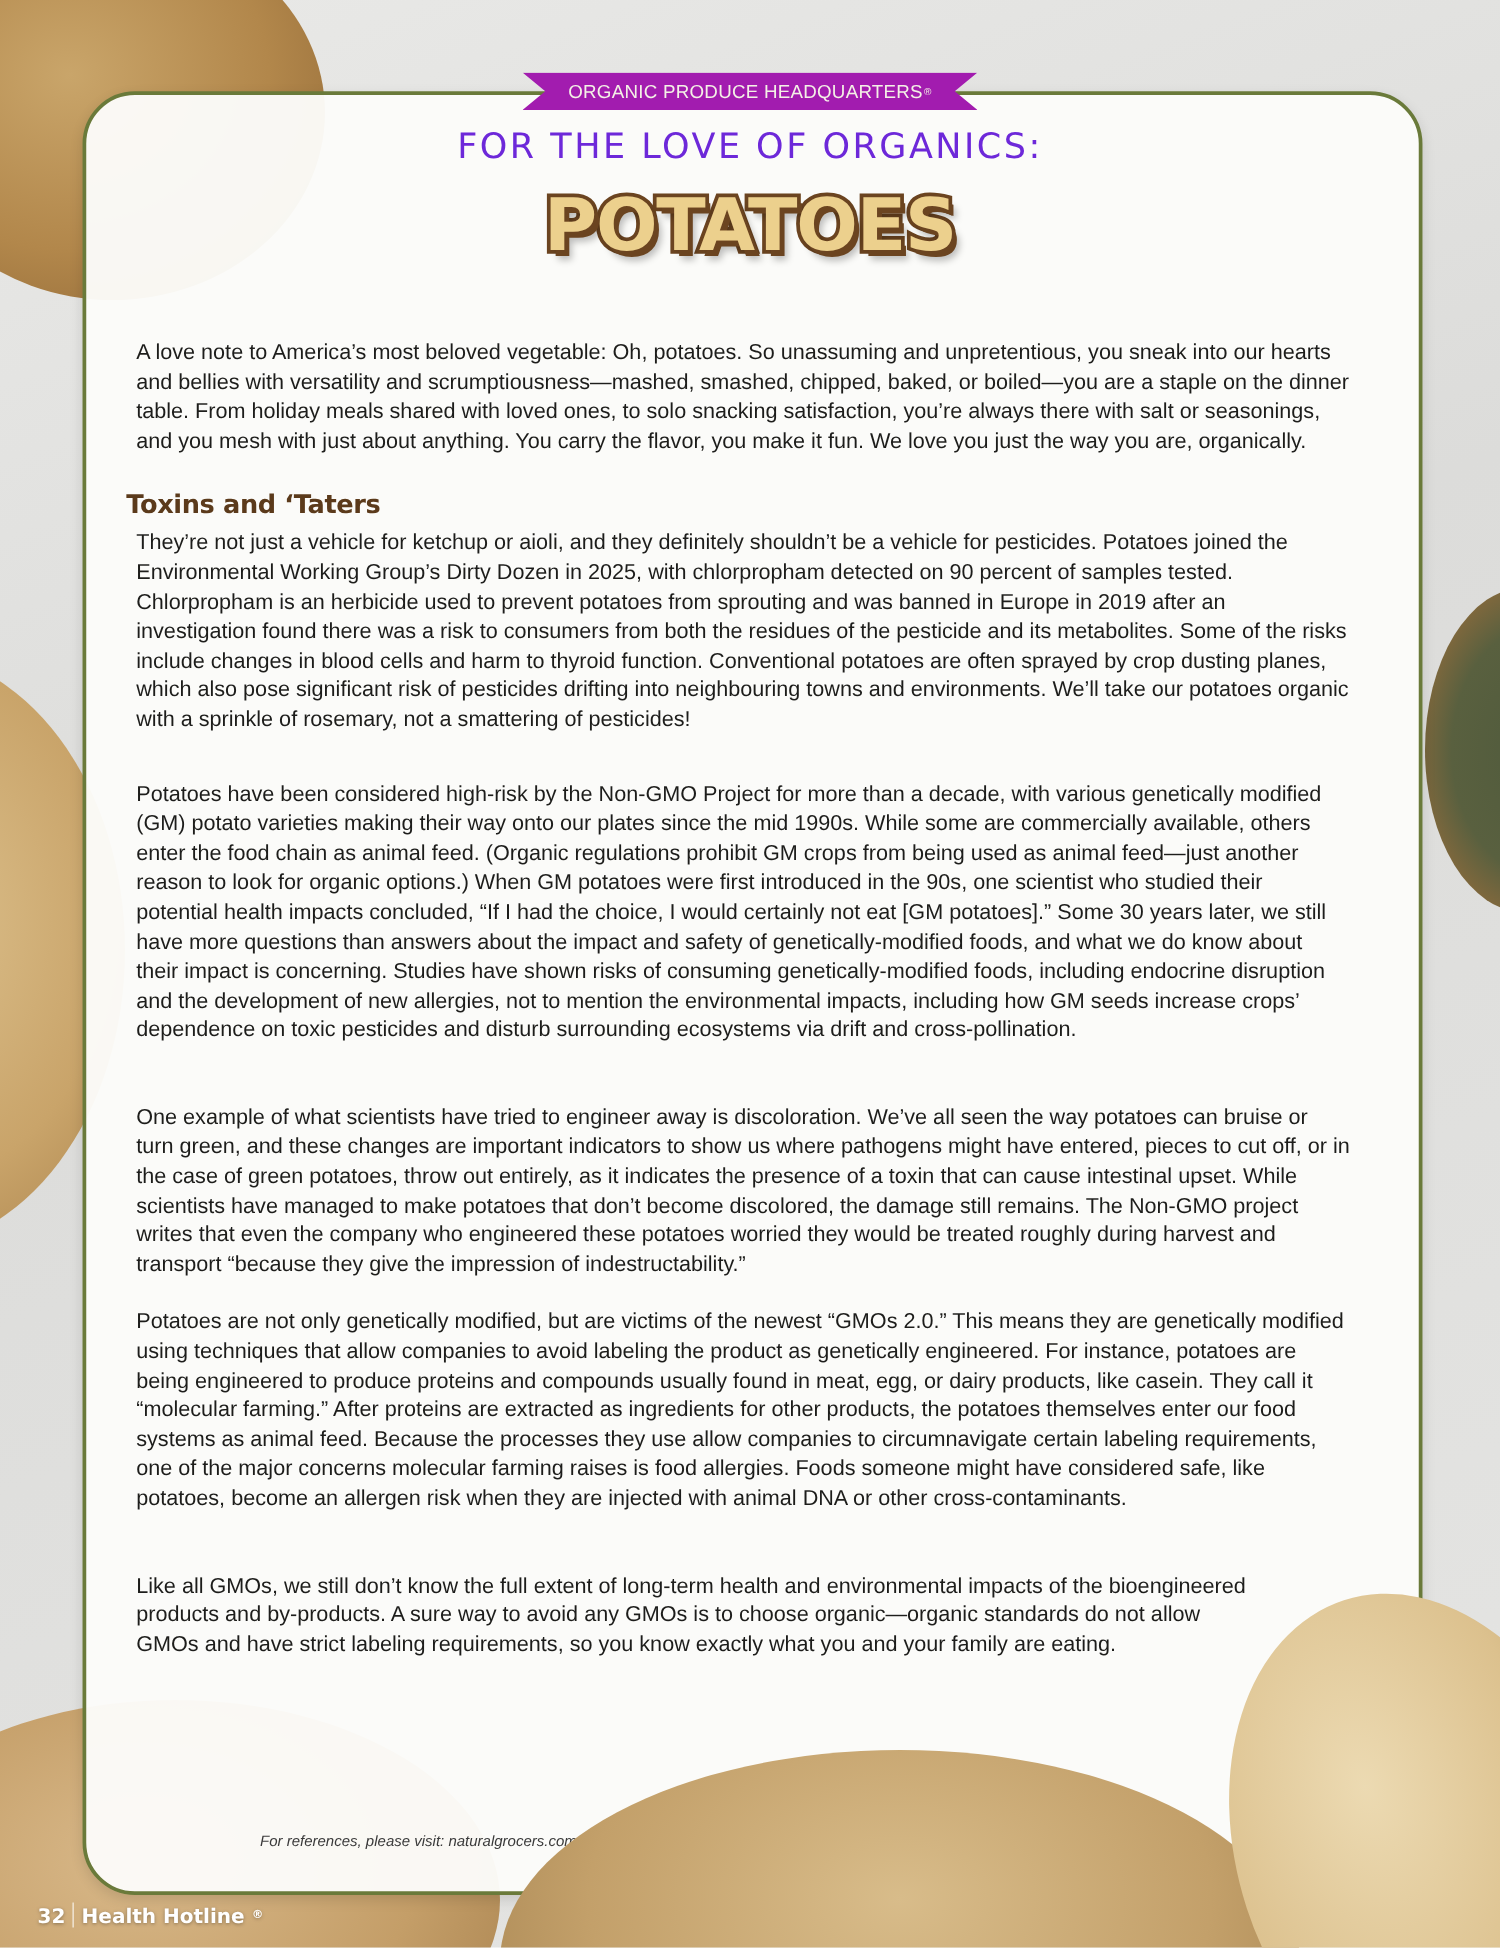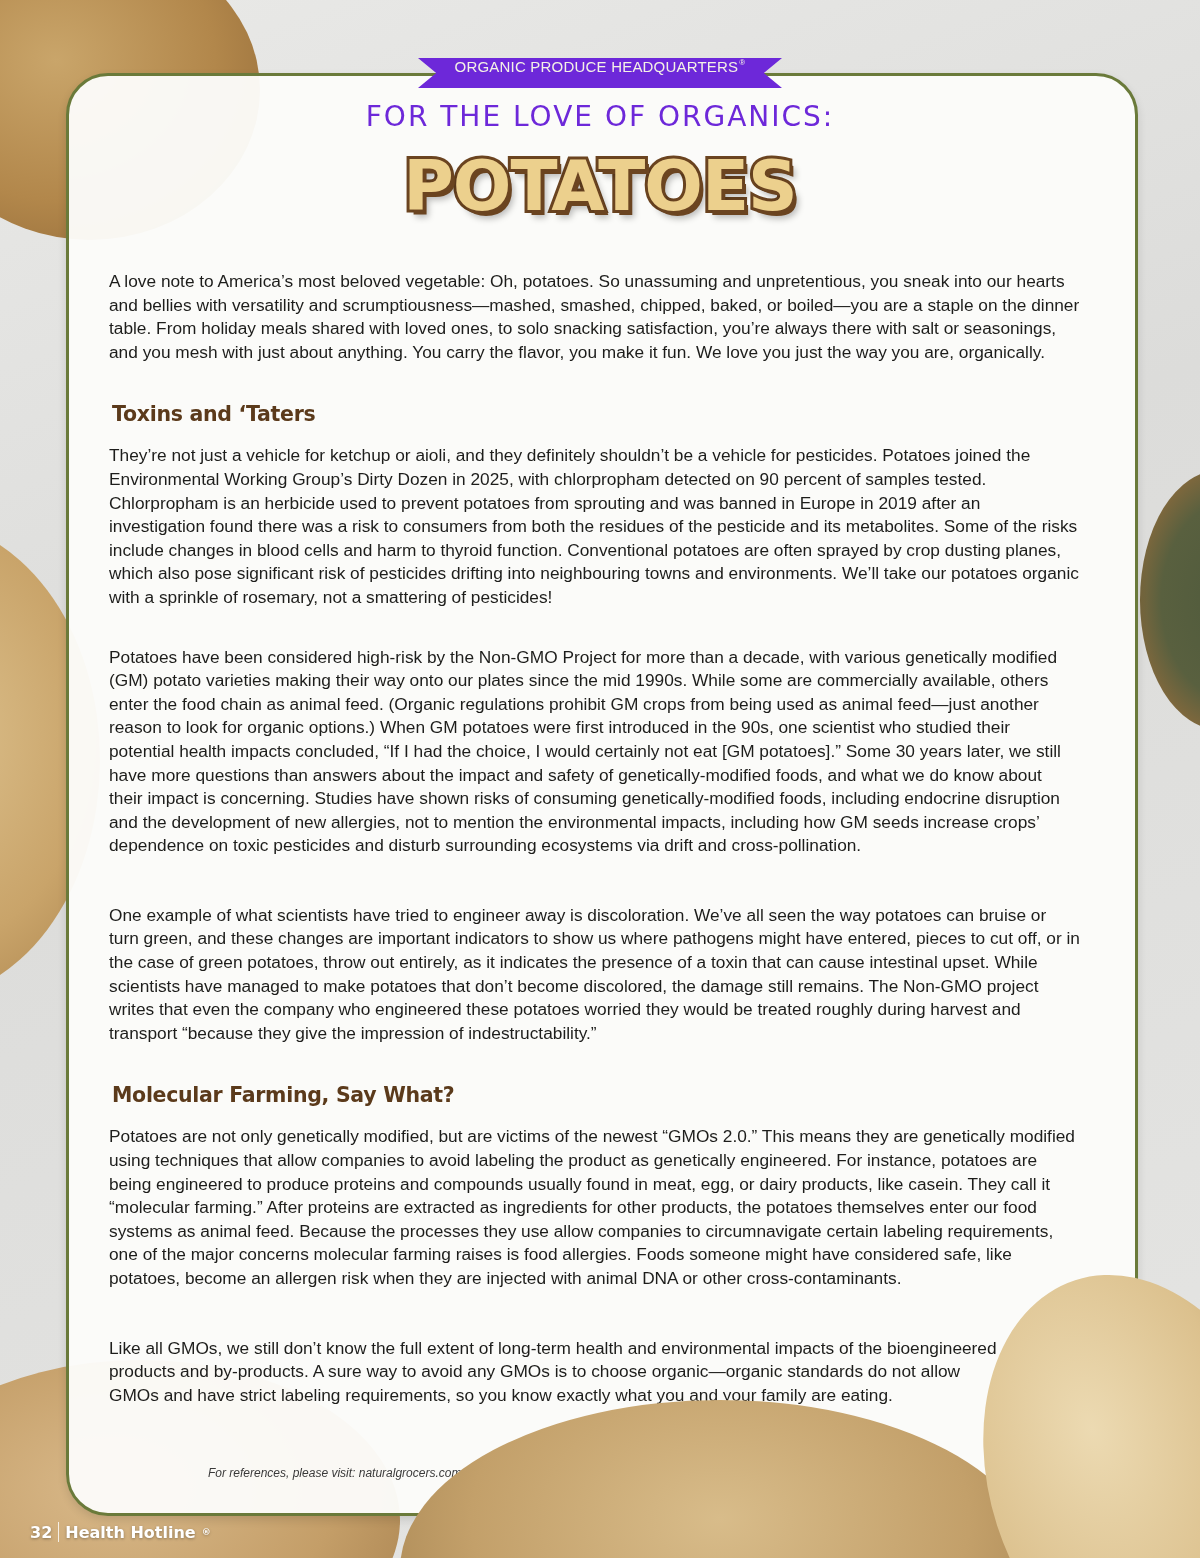--- a/index.html
+++ b/index.html
@@ -25,51 +25,51 @@
 
   
   .card {
     position: absolute; left: 66px; top: 73px; width: 1066px; height: 1437px;
     background: rgba(252,252,250,0.96);
     border: 3px solid #6a7a3a; border-radius: 42px;
     box-shadow: 0 4px 10px rgba(0,0,0,0.12);
   }
   .ribbon {
     position: absolute; left: 418px; top: 58px; width: 364px; height: 30px;
-    background: #6d28d9; color: #f4f1e6;
-    display: flex; justify-content: center;
+    background: #a21caf; color: #f4f1e6;
+    display: flex; align-items: center; justify-content: center;
     font-size: 15px; letter-spacing: 0.2px;
     clip-path: polygon(0 0, 100% 0, 95% 50%, 100% 100%, 0 100%, 5% 50%);
     z-index: 3;
   }
   .ribbon sup { font-size: 8px; margin-left: 1px; }
 
   .kicker {
     position: absolute; left: 0; right: 0; top: 100px; text-align: center;
     font-family: "DejaVu Sans", sans-serif; font-size: 28px; letter-spacing: 2px;
     color: #6d28d9; z-index: 3;
   }
   .title {
     position: absolute; left: 0; right: 0; top: 146px; text-align: center;
-    font-family: "DejaVu Sans", sans-serif; font-weight: bold; font-size: 69px;
+    font-family: "DejaVu Sans", sans-serif; font-weight: bold; font-size: 58px;
     color: #ecd08d; letter-spacing: -1px; z-index: 3;
     -webkit-text-stroke: 6px #6b4420; paint-order: stroke fill;
     text-shadow: 4px 5px 0 #6b4420, 6px 8px 6px rgba(0,0,0,0.25);
   }
 
   .content {
     position: absolute; left: 97px; top: 258px; width: 995px; z-index: 3;
     font-family: "Liberation Sans Narrow", "Liberation Sans", sans-serif;
     font-size: 17.3px; line-height: 23.6px; color: #1d1d1b;
   }
   .content p { margin: 12px; }
   .gap-sm { height: 8px; }
   .gap-md { height: 22px; }
   h2 {
-    margin: 15px; font-family: "DejaVu Sans", sans-serif; font-weight: bold;
+    margin: 4px; font-family: "DejaVu Sans", sans-serif; font-weight: bold;
     font-size: 20.5px; line-height: 30px; color: #5b3a1b; letter-spacing: -0.3px;
   }
   .indent { padding-left: 20px; }
   .refs {
     position: absolute; left: 208px; top: 1466px; z-index: 3;
     font-size: 12px; font-style: italic; color: #3a3a3a;
   }
   .footer {
     position: absolute; left: 30px; top: 1522px; z-index: 3;
     color: #fff; font-family: "DejaVu Sans", sans-serif; font-weight: bold; font-size: 16px;
@@ -102,21 +102,20 @@
 
   <h2>Toxins and ‘Taters</h2>
   <p style="margin-top:2px">They’re not just a vehicle for ketchup or aioli, and they definitely shouldn’t be a vehicle for pesticides. Potatoes joined the Environmental Working Group’s Dirty Dozen in 2025, with chlorpropham detected on 90 percent of samples tested. Chlorpropham is an herbicide used to prevent potatoes from sprouting and was banned in Europe in 2019 after an investigation found there was a risk to consumers from both the residues of the pesticide and its metabolites. Some of the risks include changes in blood cells and harm to thyroid function. Conventional potatoes are often sprayed by crop dusting planes, which also pose significant risk of pesticides drifting into neighbouring towns and environments. We’ll take our potatoes organic with a sprinkle of rosemary, not a smattering of pesticides!</p>
   <div class="gap-md"></div>
 
   <p style="margin-top:2px">Potatoes have been considered high-risk by the Non-GMO Project for more than a decade, with various genetically modified (GM) potato varieties making their way onto our plates since the mid 1990s.  While some are commercially available, others enter the food chain as animal feed. (Organic regulations prohibit GM crops from being used as animal feed—just another reason to look for organic options.) When GM potatoes were first introduced in the 90s, one scientist who studied their potential health impacts concluded, “If I had the choice, I would certainly not eat [GM potatoes].” Some 30 years later, we still have more questions than answers about the impact and safety of genetically-modified foods, and what we do know about their impact is concerning. Studies have shown risks of consuming genetically-modified foods, including endocrine disruption and the development of new allergies, not to mention the environmental impacts, including how GM seeds increase crops’ dependence on toxic pesticides and disturb surrounding ecosystems via drift and cross-pollination.</p>
   <div class="gap-md"></div>
   <p>One example of what scientists have tried to engineer away is discoloration. We’ve all seen the way potatoes can bruise or turn green, and these changes are important indicators to show us where pathogens might have entered, pieces to cut off, or in the case of green potatoes, throw out entirely, as it indicates the presence of a toxin that can cause intestinal upset. While scientists have managed to make potatoes that don’t become discolored, the damage still remains. The Non-GMO project writes that even the company who engineered these potatoes worried they would be treated roughly during harvest and transport “because they give the impression of indestructability.”</p>
   <div class="gap-sm"></div>
 
-  <h2>Molecular Farming, Say What?</h2>
   <p style="margin-top:2px">Potatoes are not only genetically modified, but are victims of the newest “GMOs 2.0.” This means they are genetically modified using techniques that allow companies to avoid labeling the product as genetically engineered. For instance, potatoes are being engineered to produce proteins and compounds usually found in meat, egg, or dairy products, like casein. They call it “molecular farming.” After proteins are extracted as ingredients for other products, the potatoes themselves enter our food systems as animal feed. Because the processes they use allow companies to circumnavigate certain labeling requirements, one of the major concerns molecular farming raises is food allergies. Foods someone might have considered safe, like potatoes, become an allergen risk when they are injected with animal DNA or other cross-contaminants.</p>
   <div class="gap-md"></div>
   <p style="width:890px">Like all GMOs, we still don’t know the full extent of long-term health and environmental impacts of the bioengineered products and by-products. A sure way to avoid any GMOs is to choose organic—organic standards do not allow GMOs and have strict labeling requirements, so you know exactly what you and your family are eating.</p>
   <div class="gap-md"></div>
 </div>
 
 <div class="refs">For references, please visit: naturalgrocers.com/issue-104</div>
 
 <div class="potato p-botmid" style="z-index:4"></div>
 <div class="potato p-botright" style="z-index:4"></div>

